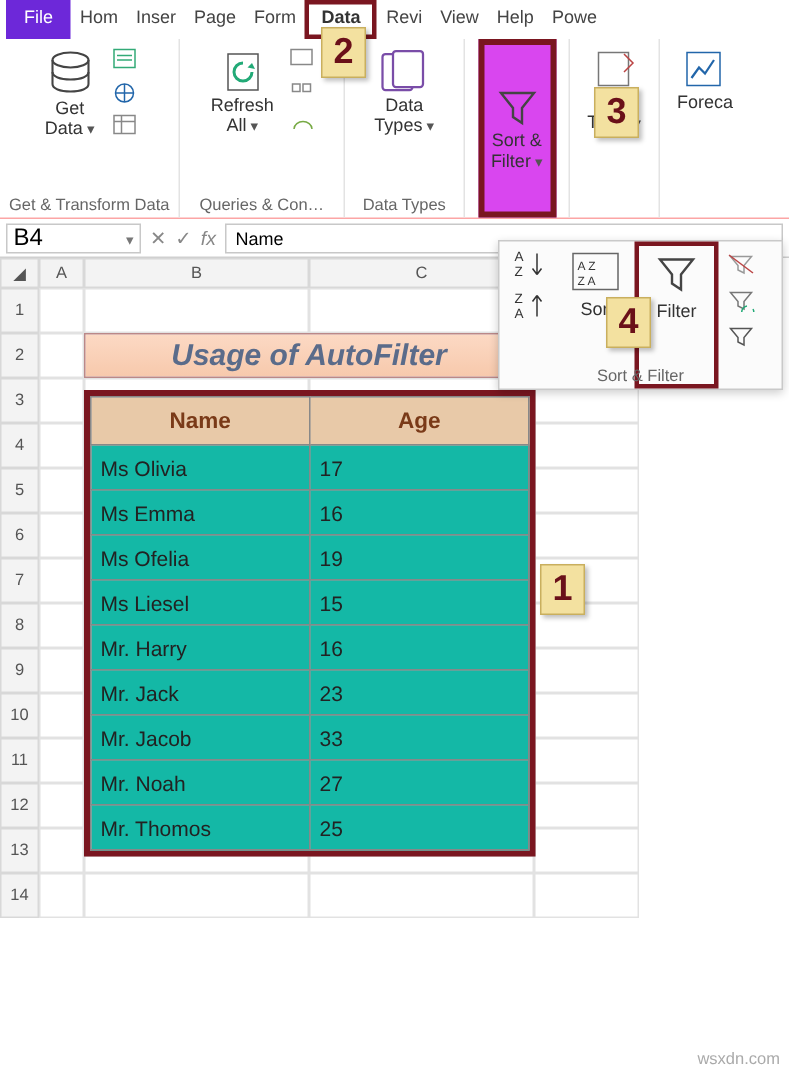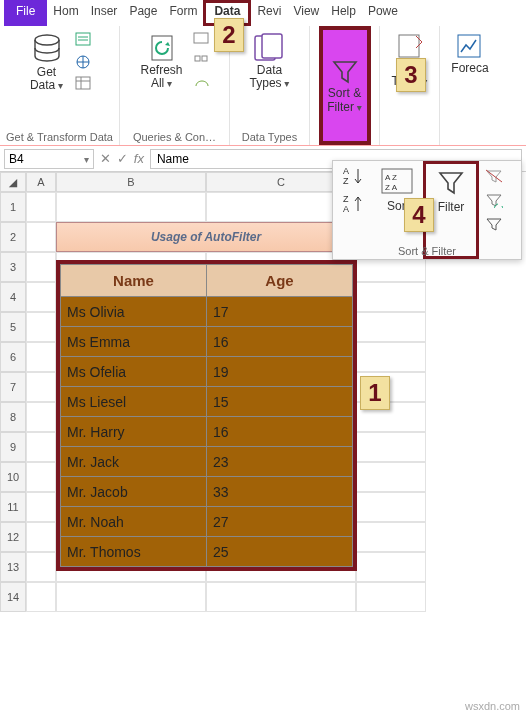--- a/index.html
+++ b/index.html
@@ -79,53 +79,53 @@
     width:30px; height:34px;
     display:flex; align-items:center; justify-content:center;
     box-shadow: 2px 2px 3px rgba(0,0,0,.25);
   }
   
   .fbar {
     display:flex; align-items:center; height:26px;
     border-bottom:1px solid #d0d0d0; padding:2px 4px; gap:6px;
   }
   .namebox {
-    width:90px; border:1px solid #c8c8c8; height:20px; font-size:12px; padding:1px 4px;
+    width:90px; border:1px solid #c8c8c8; height:20px; font-size:16px; padding:1px 4px;
     display:flex; align-items:center; justify-content:space-between;
   }
   .namebox .dd::after{content:"\25BE"; color:#777; font-size:10px;}
   .fxicons { display:flex; gap:6px; color:#888; align-items:center;}
   .fxicons span{ font-size:13px;}
   .fxval { border:1px solid #c8c8c8; height:20px; flex:1; padding:1px 6px; display:flex; align-items:center;}
   
   .sheet { position:relative; }
   .colheads { display:flex; height:20px; }
   .rowhead { width:26px; background:#f3f3f3; border:1px solid #d8d8d8; text-align:center; font-size:11px; color:#555; display:flex;align-items:center;justify-content:center;}
   .ch { background:#f3f3f3; border:1px solid #d8d8d8; text-align:center; font-size:11px; color:#555; display:flex;align-items:center;justify-content:center;}
   .ch.A{width:30px;} .ch.B{width:150px;} .ch.C{width:150px;} .ch.D{width:70px;}
   .gridrow{display:flex; height:30px;}
   .gridrow .rowhead{height:100%;}
   .cell{border:1px solid #e2e2e2; height:100%;}
   .cA{width:30px;} .cB{width:150px;} .cC{width:150px;} .cD{width:70px;}
   
   .titlecell{
     background:linear-gradient(#fcd9c4,#f7c9ac);
     border:1px solid #b88;
-    color:#5a6b8a; font-weight:700; font-style:italic; font-size:12px;
+    color:#5a6b8a; font-weight:700; font-style:italic; font-size:20px;
     display:flex;align-items:center;justify-content:center;
     width:300px; height:30px;
   }
   
   .dtable{ position:absolute; left:56px; top:88px; border:4px solid #7a1620; background:#c9c9c9;}
   .dtable table{border-collapse:collapse;}
   .dtable th{
     background:#e8c9a8; border:1px solid #888; height:32px; font-size:15px; color:#7a3a18; font-weight:700;
   }
   .dtable td{
-    border:1px solid #888; height:30px; padding:2px 6px; font-size:14px; color:#222; background:#a16207;
+    border:1px solid #888; height:30px; padding:2px 6px; font-size:14px; color:#222; background:#14b8a6;
   }
   .dtable th.name{width:146px;} .dtable th.age{width:146px;}
   
   .sortpanel{
     position:absolute; top:160px; left:332px; width:190px; height:100px;
     background:#fbfbfb; border:1px solid #c9c9c9; box-shadow:0 2px 6px rgba(0,0,0,.2);
     display:flex;
   }
   .sp-col{display:flex;flex-direction:column;align-items:center;justify-content:flex-start;padding:6px 6px 2px 6px;}
   .sp-bot{position:absolute; bottom:2px; left:0; width:100%; text-align:center; font-size:11px; color:#666;}

